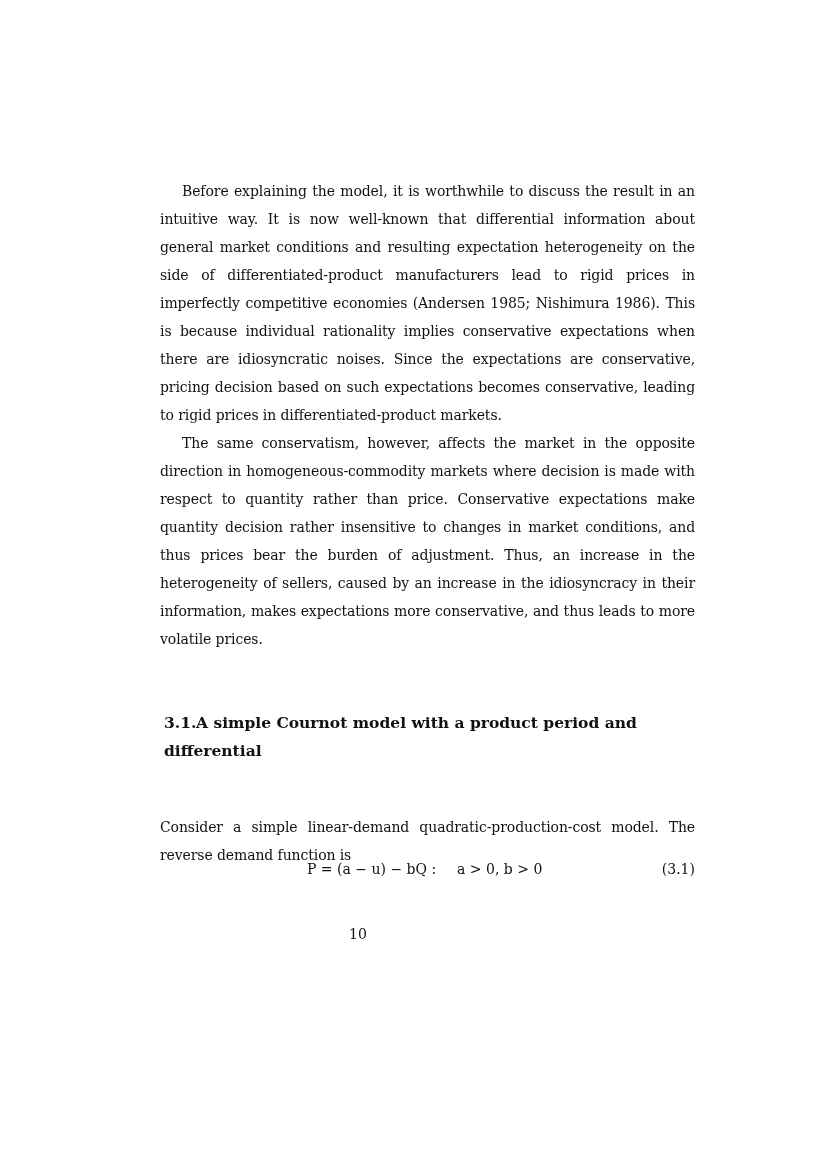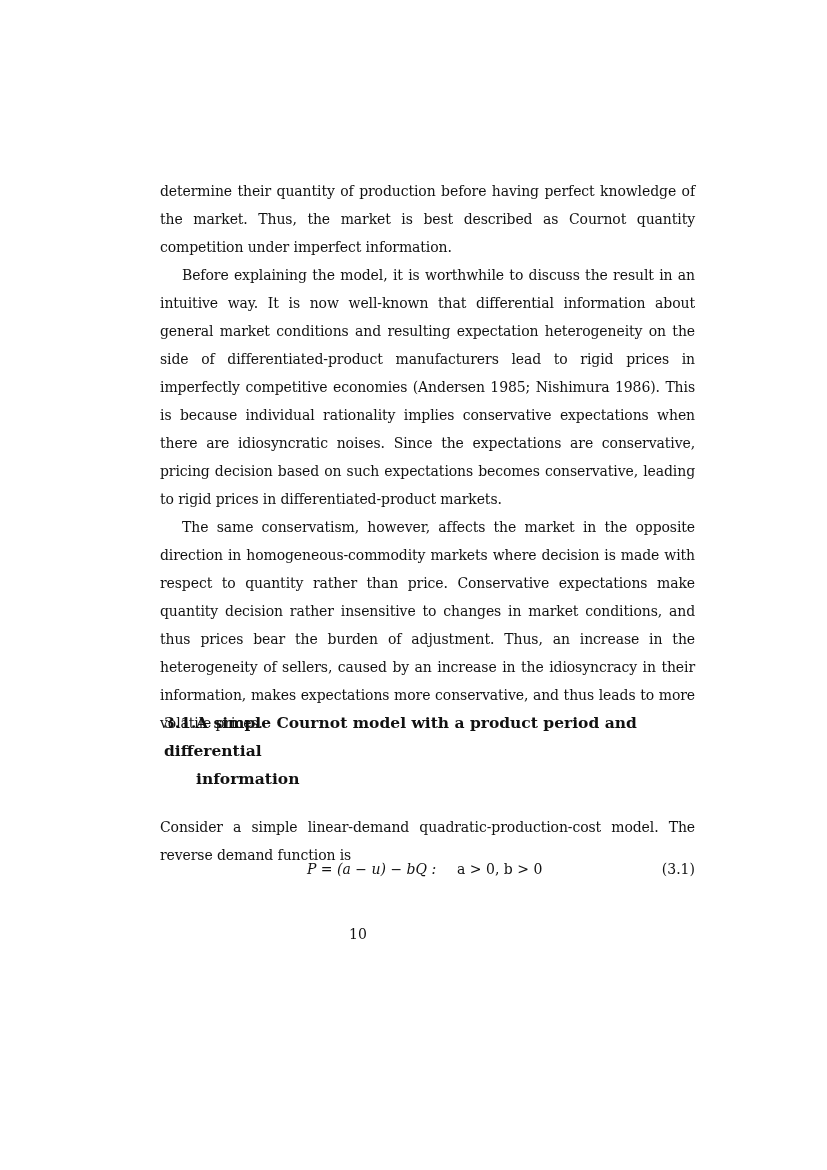--- a/index.html
+++ b/index.html
@@ -63,21 +63,20 @@
       left: 160px;
       top: 855px;
       width: 535px;
       height: 28px;
       font-size: 14px;
       line-height: 28px;
     }
     .eq-main {
       position: absolute;
       left: 147px;
-      font-style: italic;
     }
     .eq-cond {
       position: absolute;
       left: 297px;
     }
     .eq-num {
       position: absolute;
       right: 0;
     }
     .page-number {
@@ -87,28 +86,26 @@
       top: 924px;
       text-align: center;
       font-size: 14px;
       line-height: 20px;
     }
   </style>
 </head>
 <body>
 
 <div class="page">
-  <p class="para">determine their quantity of production before having perfect knowledge of the market. Thus, the market is best described as Cournot quantity competition under imperfect information.</p>
   <p class="para indent">Before explaining the model, it is worthwhile to discuss the result in an intuitive way. It is now well-known that differential information about general market conditions and resulting expectation heterogeneity on the side of differentiated-product manufacturers lead to rigid prices in imperfectly competitive economies (Andersen 1985; Nishimura 1986). This is because individual rationality implies conservative expectations when there are idiosyncratic noises. Since the expectations are conservative, pricing decision based on such expectations becomes conservative, leading to rigid prices in differentiated-product markets.</p>
   <p class="para indent">The same conservatism, however, affects the market in the opposite direction in homogeneous-commodity markets where decision is made with respect to quantity rather than price. Conservative expectations make quantity decision rather insensitive to changes in market conditions, and thus prices bear the burden of adjustment. Thus, an increase in the heterogeneity of sellers, caused by an increase in the idiosyncracy in their information, makes expectations more conservative, and thus leads to more volatile prices.</p>
 </div>
 
 <h2 class="section-heading">
   <span class="num">3.1.</span><span class="title">A simple Cournot model with a product period and differential</span>
-  <span class="cont">information</span>
 </h2>
 
 <div class="after-heading">
   <p class="para">Consider a simple linear-demand quadratic-production-cost model. The reverse demand function is</p>
 </div>
 
 <div class="equation-row">
   <span class="eq-main">P = (a − u) − bQ :</span>
   <span class="eq-cond">a &gt; 0,  b &gt; 0</span>
   <span class="eq-num">(3.1)</span>

